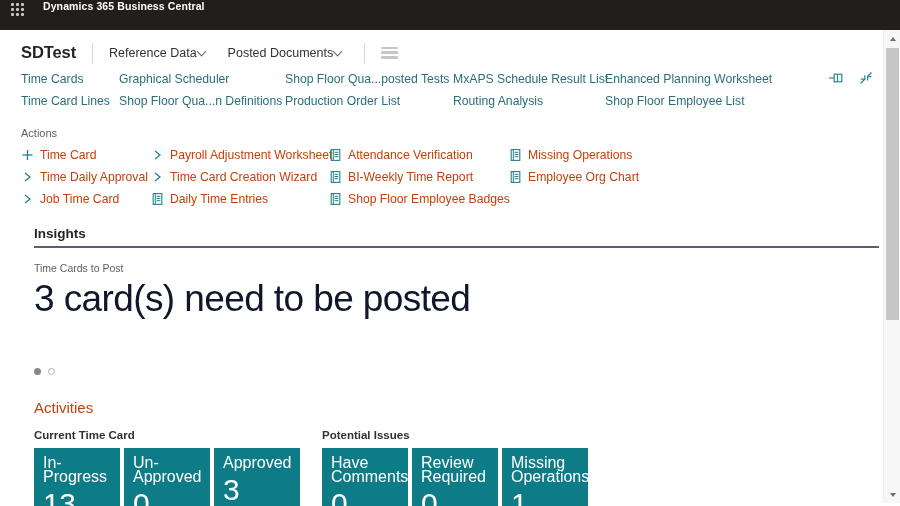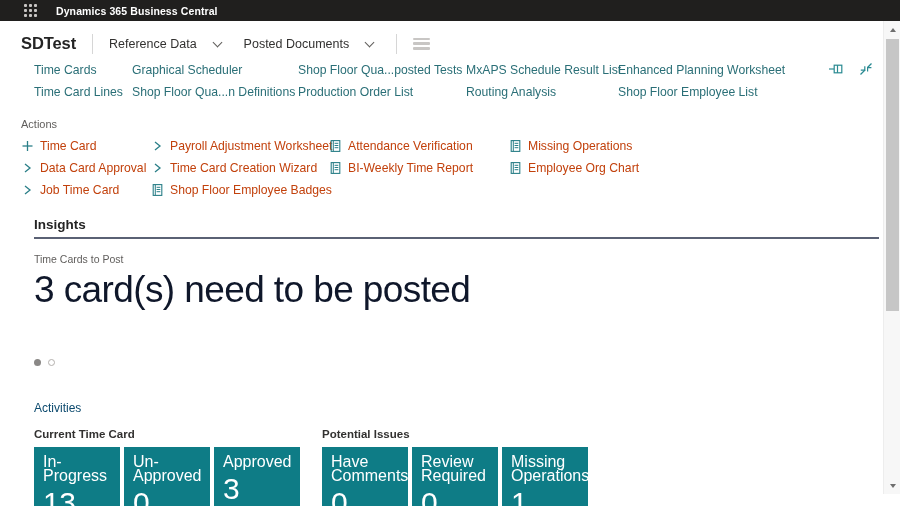--- a/index.html
+++ b/index.html
@@ -6,25 +6,24 @@
   html, body {
     width: 900px; height: 506px;
     overflow: hidden;
     background: #ffffff;
     font-family: "Liberation Sans", sans-serif;
     -webkit-font-smoothing: antialiased;
   }
 
   
   .titlebar {
-    height: 21px;
+    height: 30px;
     background: #201f1e;
     display: flex;
-    align-items: center;
-    padding-left: 21px;
+    padding-left: 8px;
   }
   .waffle {
     width: 18px; height: 18px;
     display: grid;
     grid-template-columns: repeat(3, 3px);
     grid-template-rows: repeat(3, 3px);
     gap: 2px;
     justify-content: center;
     align-content: center;
   }
@@ -62,21 +61,21 @@
     width: 1px; height: 20px;
     background: #d6d6d6;
     margin: 0 16px;
   }
   .navitem {
     font-size: 12.5px;
     color: #323130;
     white-space: nowrap;
     display: flex;
     align-items: center;
-    gap: 17px;
+    gap: 1px;
     margin-right: 22px;
     cursor: pointer;
   }
   .caret {
     width: 8px; height: 8px;
     display: inline-block;
     position: relative;
     top: -1px;
   }
   .caret::after {
@@ -92,21 +91,21 @@
     width: 17px; height: 12px;
     display: flex; flex-direction: column; justify-content: space-between;
     margin-left: 2px;
     cursor: pointer;
   }
   .hamburger i { display:block; height: 2.5px; background: #c8c6c4; border-radius: 1px; }
 
   
   .linkzone {
     position: relative;
-    padding: 8px 0 0 34px;
+    padding: 8px 0 0 21px;
   }
   .linkgrid {
     display: grid;
     grid-template-columns: 98px 166px 168px 152px auto;
     row-gap: 4px;
   }
   .navlink {
     font-size: 12.2px;
     color: #2a6f77;
     white-space: nowrap;
@@ -178,23 +177,23 @@
     display: flex; gap: 7px;
     margin-top: 48px;
     align-items: center;
   }
   .dot { width: 7px; height: 7px; border-radius: 50%; cursor: pointer; }
   .dot.on { background: #8a8886; }
   .dot.off { background: #fff; border: 1px solid #b3b0ad; }
 
   
   .activities-title {
-    font-size: 12px;
-    color: #0c4a6e;
-    margin-top: 35px;
+    font-size: 15px;
+    color: #c2410c;
+    margin-top: 24px;
   }
   .tilegroups { display: flex; margin-top: 13px; }
   .tilegroup:nth-child(2) { margin-left: 22px; }
   .group-label {
     font-size: 11.5px;
     font-weight: bold;
     color: #323130;
     margin-bottom: 7px;
   }
   .tilerow { display: flex; gap: 4px; }
@@ -375,21 +374,21 @@
         </span>
         <span class="action-label">Missing Operations</span>
       </div>
 
       <div class="action">
         <span class="ico">
           <svg width="13" height="14" viewBox="0 0 13 14">
               <polyline points="4,3 9,7 4,11" fill="none" stroke="#2a7f88" stroke-width="1.3"></polyline>
             </svg>
         </span>
-        <span class="action-label">Data Card Approval</span>
+        <span class="action-label">Time Daily Approval</span>
       </div>
 
       <div class="action">
         <span class="ico">
           <svg width="13" height="14" viewBox="0 0 13 14">
               <polyline points="4,3 9,7 4,11" fill="none" stroke="#2a7f88" stroke-width="1.3"></polyline>
             </svg>
         </span>
         <span class="action-label">Time Card Creation Wizard</span>
       </div>
@@ -422,20 +421,32 @@
 
       <div class="action">
         <span class="ico">
           <svg width="13" height="14" viewBox="0 0 13 14">
               <polyline points="4,3 9,7 4,11" fill="none" stroke="#2a7f88" stroke-width="1.3"></polyline>
             </svg>
         </span>
         <span class="action-label">Job Time Card</span>
       </div>
 
+      <div class="action">
+        <span class="ico">
+          <svg width="13" height="14" viewBox="0 0 13 14">
+              <rect x="2.2" y="1.6" width="8.6" height="10.8" fill="none" stroke="#2a7f88" stroke-width="1.1"></rect>
+              <line x1="4.3" y1="1.6" x2="4.3" y2="12.4" stroke="#2a7f88" stroke-width="1"></line>
+              <line x1="5.6" y1="4.3" x2="9.3" y2="4.3" stroke="#2a7f88" stroke-width="1"></line>
+              <line x1="5.6" y1="6.5" x2="9.3" y2="6.5" stroke="#2a7f88" stroke-width="1"></line>
+              <line x1="5.6" y1="8.7" x2="9.3" y2="8.7" stroke="#2a7f88" stroke-width="1"></line>
+            </svg>
+        </span>
+        <span class="action-label">Daily Time Entries</span>
+      </div>
 
       <div class="action">
         <span class="ico">
           <svg width="13" height="14" viewBox="0 0 13 14">
               <rect x="2.2" y="1.6" width="8.6" height="10.8" fill="none" stroke="#2a7f88" stroke-width="1.1"></rect>
               <line x1="4.3" y1="1.6" x2="4.3" y2="12.4" stroke="#2a7f88" stroke-width="1"></line>
               <line x1="5.6" y1="4.3" x2="9.3" y2="4.3" stroke="#2a7f88" stroke-width="1"></line>
               <line x1="5.6" y1="6.5" x2="9.3" y2="6.5" stroke="#2a7f88" stroke-width="1"></line>
               <line x1="5.6" y1="8.7" x2="9.3" y2="8.7" stroke="#2a7f88" stroke-width="1"></line>
             </svg>

